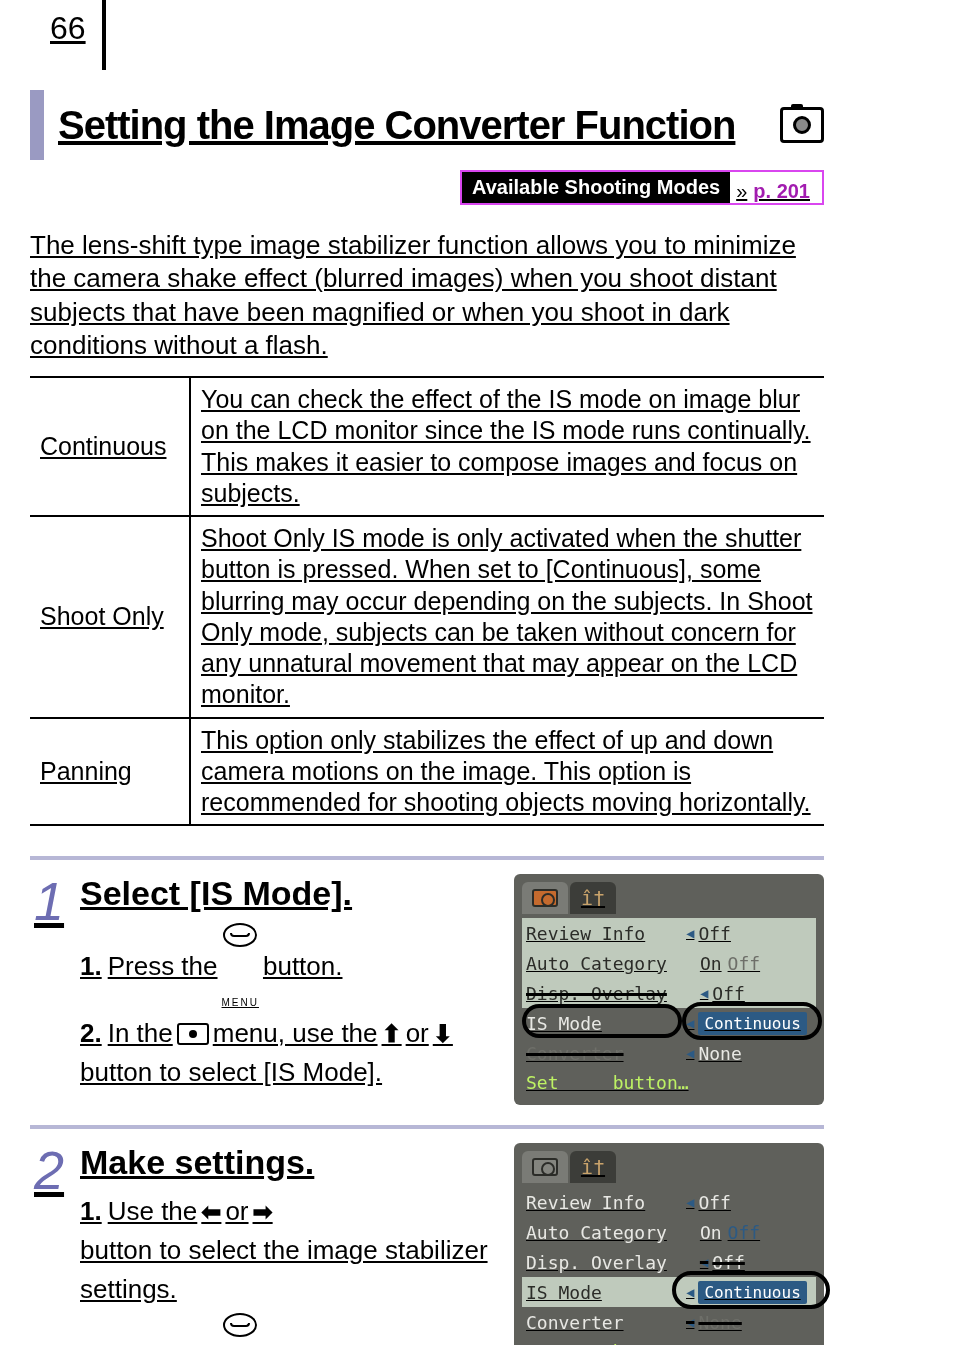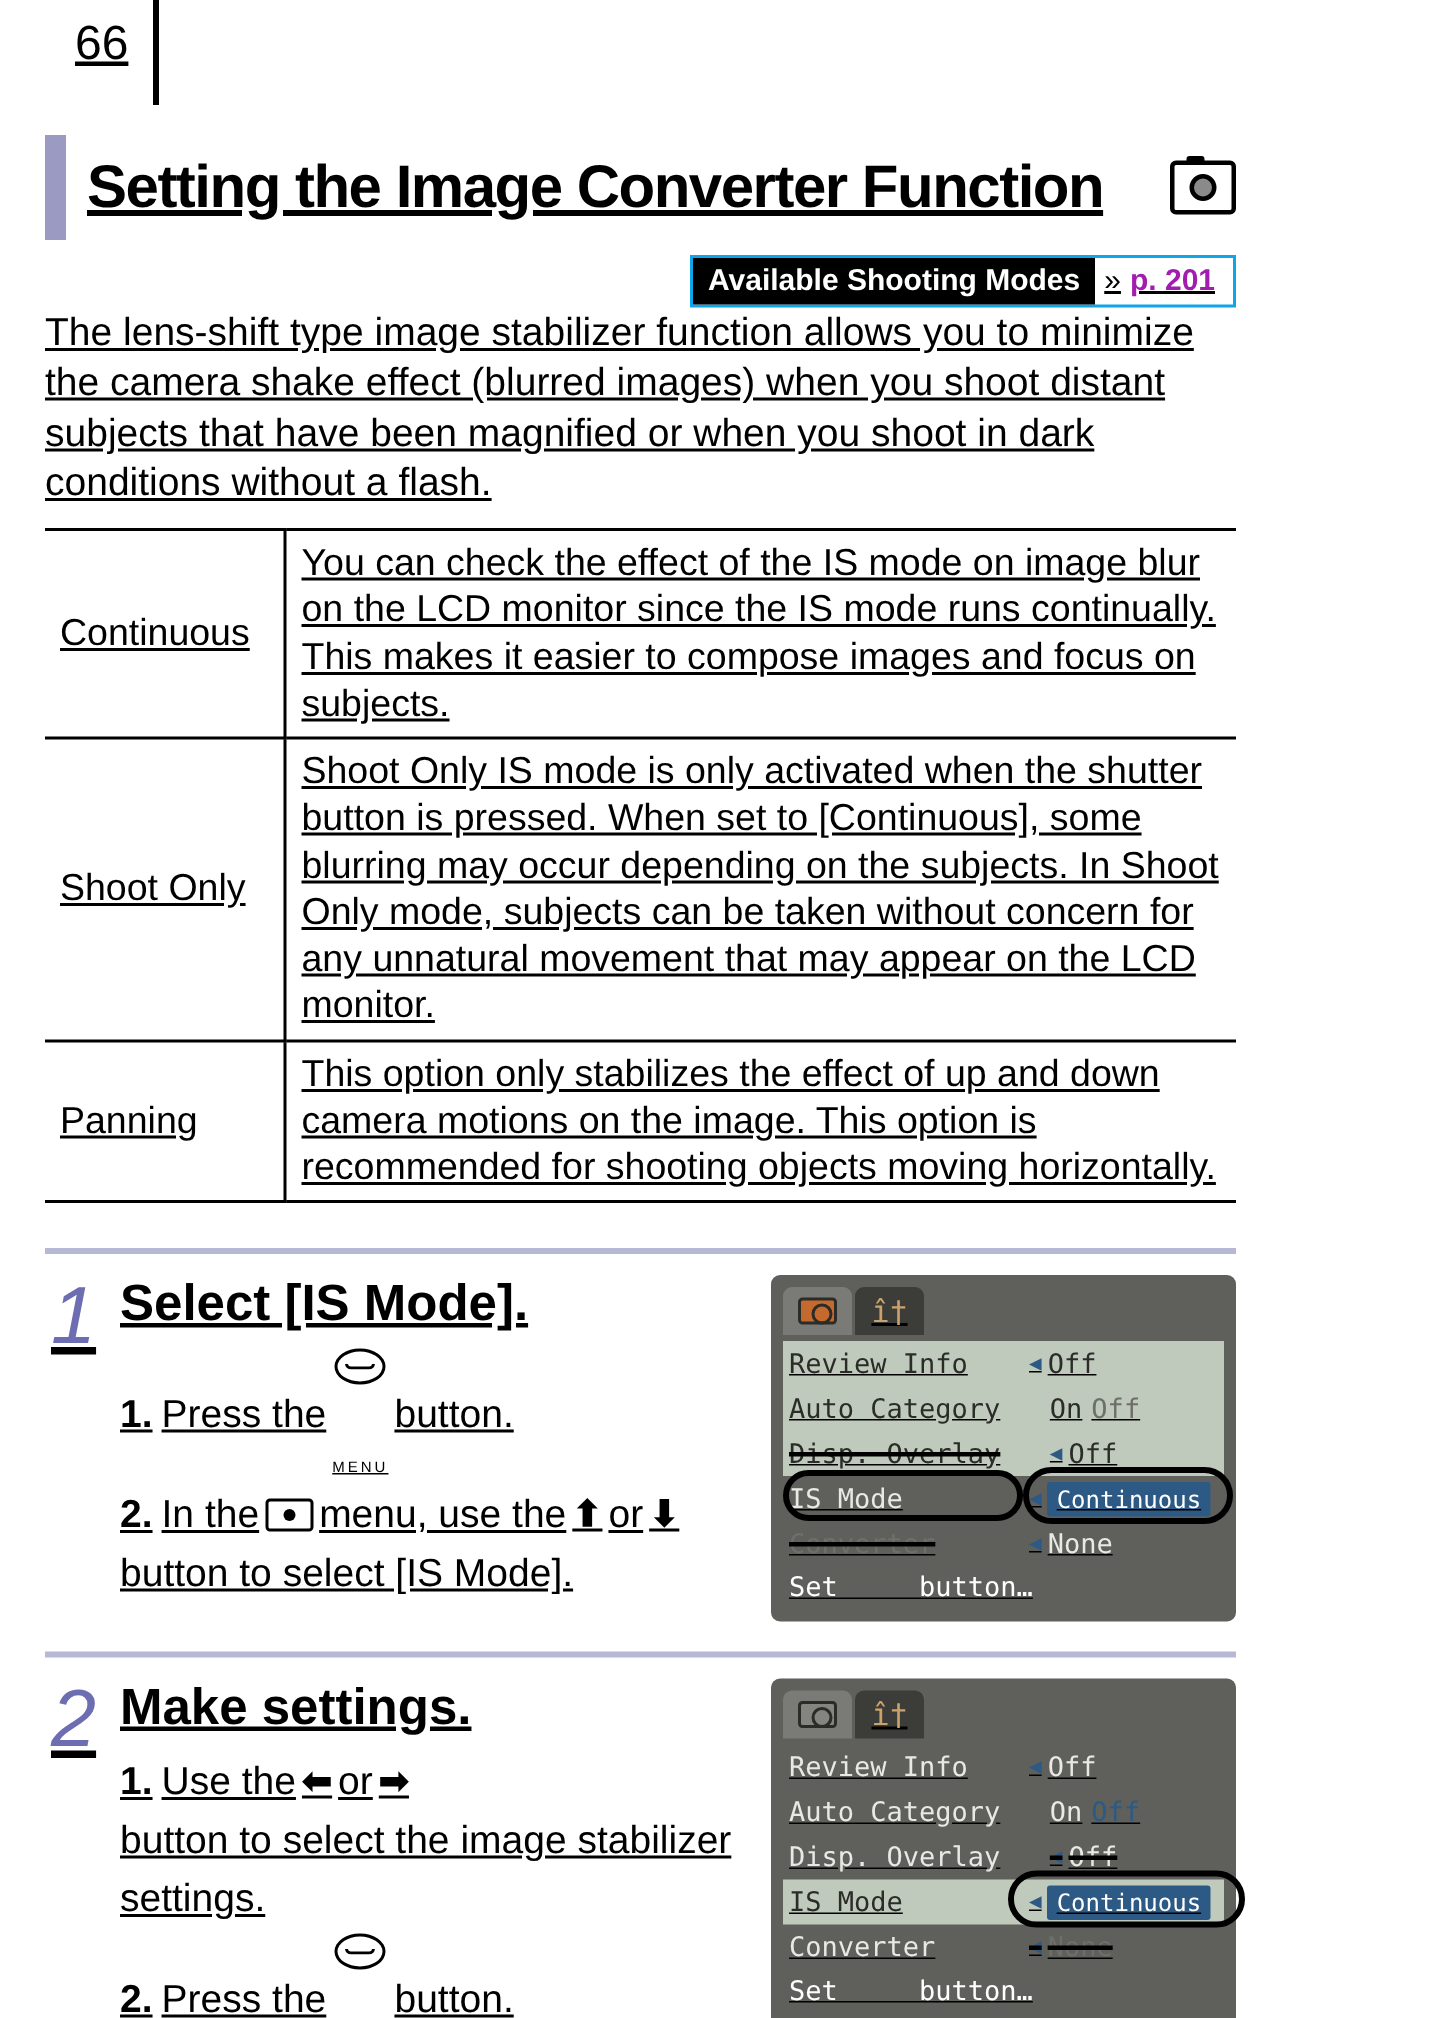--- a/index.html
+++ b/index.html
@@ -8,25 +8,25 @@
   .page-num-wrap { display: flex; align-items: flex-start; }
   .page-num { font-size: 32px; padding: 10px 10px 10px 20px; }
   .vert-sep { width: 4px; height: 70px; background: #000; margin-left: 6px; }
   .h1-row { display: flex; align-items: center; margin-top: 20px; }
   .h1-bar { width: 14px; height: 70px; background: #9a9ac2; margin-right: 14px; }
   .h1 { font-family: Arial Black, Arial, sans-serif; font-weight: 900; font-size: 40px; letter-spacing: -1px; flex: 1; }
   .camera-icon { width: 44px; height: 36px; border: 3px solid #000; border-radius: 4px; display: flex; align-items: center; justify-content: center; margin-left: 8px; position: relative; }
   .camera-icon .lens { width: 18px; height: 18px; border: 3px solid #000; border-radius: 50%; background: #8a8a8a; }
   .camera-icon .bump { position: absolute; top: -6px; left: 8px; width: 12px; height: 6px; background: #000; border-radius: 2px 2px 0 0; }
   .modes-row { display: flex; justify-content: flex-end; margin-top: 10px; }
-  .modes-box { border: 2px solid #0ea5e9; display: flex; align-items: center; }
+  .modes-box { border: 2px solid #d946ef; display: flex; align-items: flex-end; }
   .modes-label { background: #000; color: #fff; font-weight: bold; font-size: 20px; padding: 4px 10px; }
   .modes-chev { padding: 0 6px; font-size: 20px; }
   .modes-link { color: #a21caf; font-weight: bold; font-size: 20px; padding-right: 12px; }
-  .intro { font-size: 26px; line-height: 1.28; margin-top: 0; }
+  .intro { font-size: 26px; line-height: 1.28; margin-top: 24px; }
   table.defs { width: 100%; border-collapse: collapse; margin-top: 14px; }
   table.defs td { border-top: 2px solid #000; border-bottom: 2px solid #000; padding: 6px 10px; font-size: 25px; line-height: 1.25; vertical-align: middle; }
   table.defs td.label { width: 160px; border-right: 2px solid #000; white-space: nowrap; }
   .steps { margin-top: 30px; border-top: 4px solid #b7b7d6; }
   .step { display: flex; border-bottom: 4px solid #b7b7d6; padding: 14px 0 20px 0; }
   .step-num { width: 50px; font-family: Arial Black, Arial, sans-serif; font-size: 54px; font-style: italic; color: #6d6db2; line-height: 1; padding-left: 4px; }
   .step-body { flex: 1; display: flex; }
   .step-text { flex: 1; padding-right: 12px; }
   .step-h { font-family: Arial Black, Arial, sans-serif; font-weight: 900; font-size: 34px; margin-bottom: 10px; }
   .step-li { font-size: 26px; line-height: 1.5; margin-bottom: 4px; display: flex; flex-wrap: wrap; align-items: center; }
@@ -47,21 +47,21 @@
   .lcd .tab.active .cam { width: 26px; height: 18px; background: #84857f; border: 2px solid #2b2c28; border-radius: 3px; position: relative; }
   .lcd .tab.active .cam::after { content: ""; position: absolute; top: 2px; left: 7px; width: 10px; height: 10px; border: 2px solid #2b2c28; border-radius: 50%; }
   .lcd .tab.active.orange .cam { background: #c56a2e; }
   .lcd .tab .tools { color: #c9a36b; font-size: 20px; }
   .lcd .row { display: flex; align-items: center; height: 30px; gap: 33px; }
   .lcd .row .l { flex: 1; padding-left: 4px; white-space: nowrap; }
   .lcd .row .v { width: 130px; display: flex; align-items: center; }
   .lcd .row .tri { color: #2c5a84; margin-right: 4px; font-size: 14px; }
   .lcd .hl { background: #bfcabc; color: #2b2c28; }
   .lcd .dim { color: #6e6f69; }
-  .lcd .setline { padding: 4px; color: #ffffff; }
+  .lcd .setline { padding: 4px; color: #bef264; }
   .lcd .big-oval { position: absolute; border: 4px solid #000; border-radius: 20px; }
   .lcd .big-round { position: absolute; border: 4px solid #000; border-radius: 30px; }
   .lcd .big-oval.a { top: 130px; left: 8px; width: 160px; height: 34px; }
   .lcd .big-round.b { top: 128px; right: 2px; width: 140px; height: 38px; border-radius: 22px; }
   .lcd.two .big-round.c { top: 128px; right: -6px; width: 158px; height: 38px; }
   .tag-continuous { background: #2c5a84; color: #fff; padding: 2px 6px; border-radius: 2px; font-size: 16px; }
   .on-off .on { color: #e8e8e4; }
   .on-off .off { color: #2c5a84; margin-left: 6px; }
   .hl .on-off .on { color: #2b2c28; }
   .hl .on-off .off { color: #6e6f69; }

